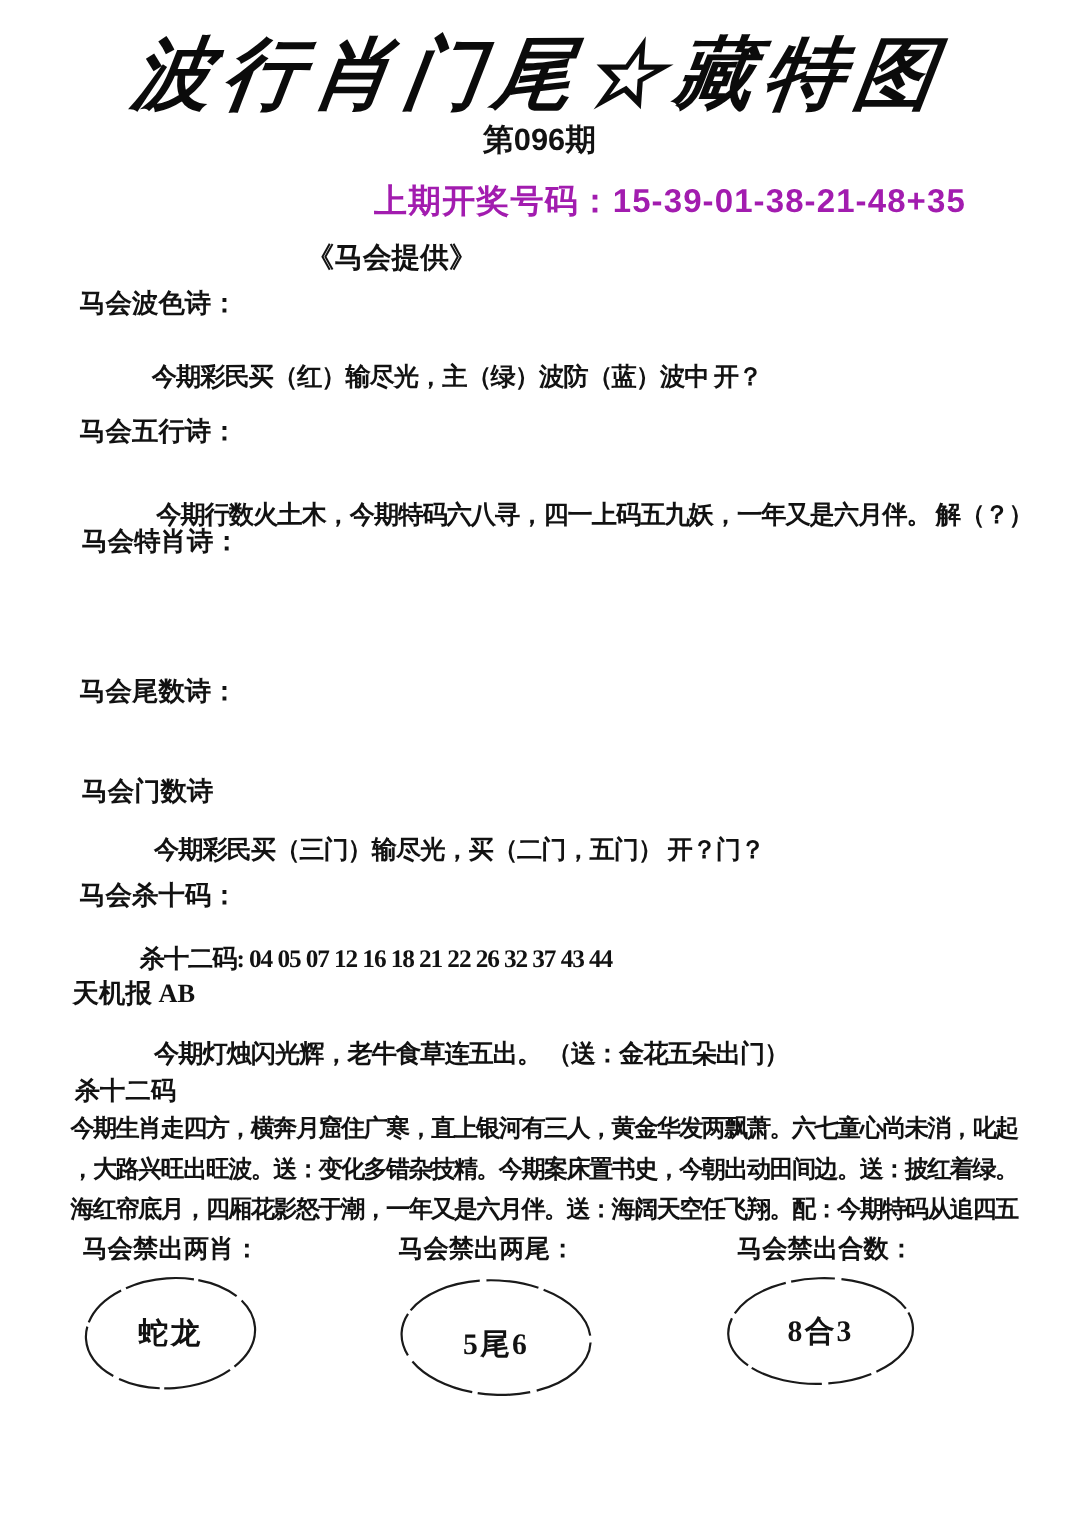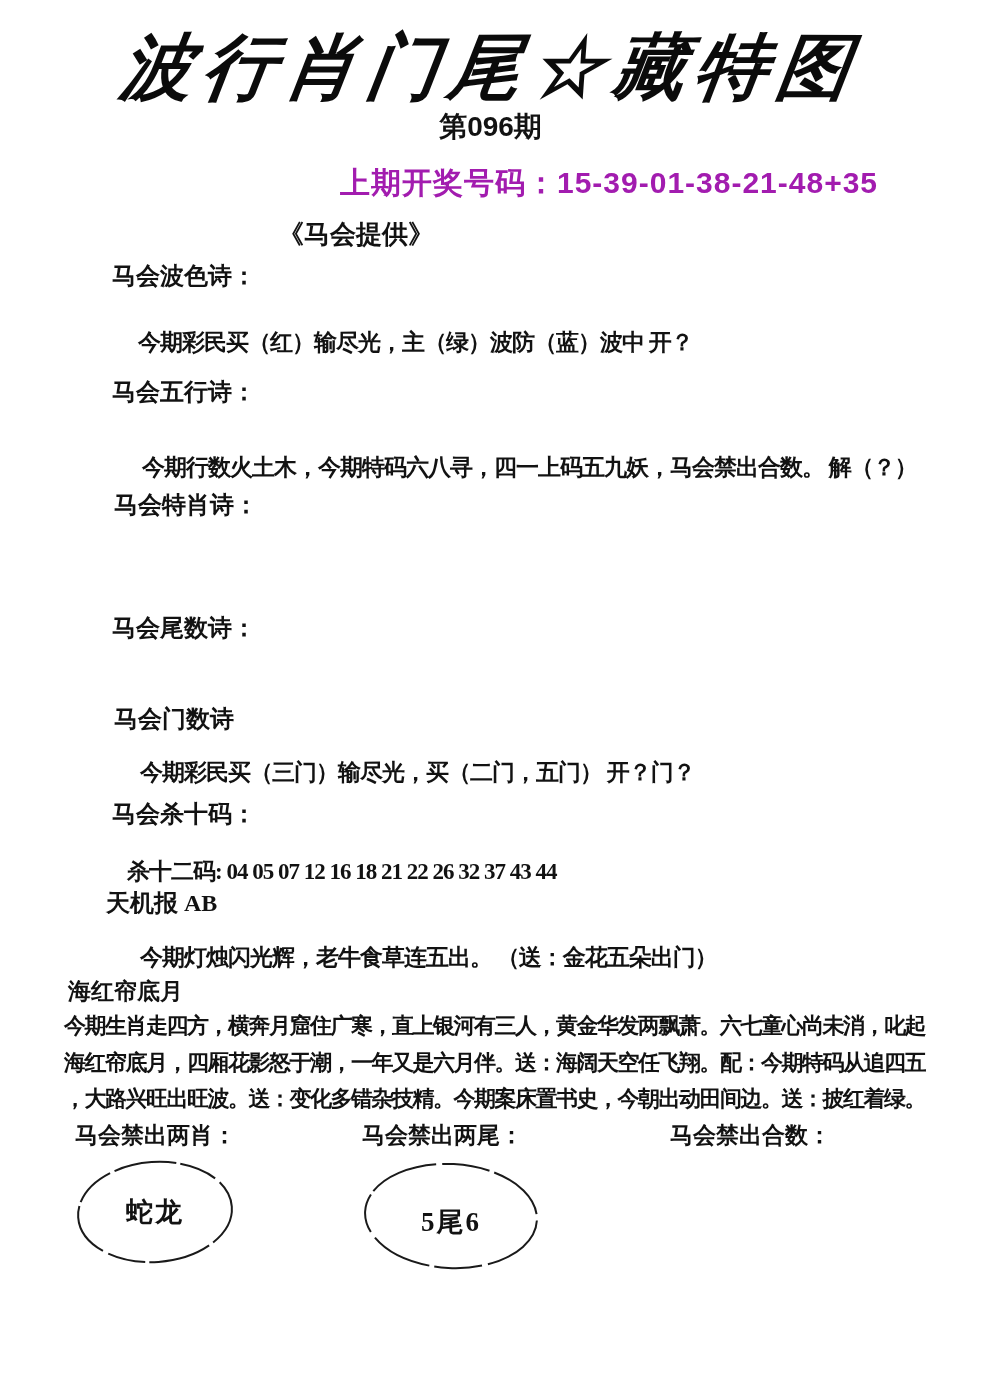--- a/index.html
+++ b/index.html
@@ -36,28 +36,28 @@
     font-size:30px;
     font-weight:bold;
     letter-spacing:1px;
     font-family:"Liberation Sans","DejaVu Sans",sans-serif;
   }
   .provider{
     top:217px;left:278px;
     font-size:26px;
     font-weight:bold;
   }
-  .h{font-size:24px;font-weight:bold;margin-left:40px;}
+  .h{font-size:24px;font-weight:bold;}
   .p{font-size:23px;font-weight:bold;letter-spacing:-1px;}
 
   .h0{top:260px;left:72px;}
   .p0{top:327px;left:138px;}
   .h1{top:376px;left:72px;}
   .p1{top:452px;left:142px;}
-  .h2{top:489px;left:74px;text-align:right;}
+  .h2{top:476px;left:74px;text-align:right;}
   .p2{top:575px;left:145px;}
   .h3{top:612px;left:72px;}
   .p3{top:667px;left:140px;}
   .h4{top:703px;left:74px;}
   .p4{top:757px;left:140px;}
   .h5{top:798px;left:72px;}
   .p5{top:856px;left:127px;}
   .h6{top:887px;left:66px;}
   .p6{top:942px;left:140px;}
 
@@ -93,54 +93,60 @@
 
   <div class="abs title">波行肖门尾☆藏特图</div>
   <div class="abs issue">第096期</div>
   <div class="abs lastdraw" style="color:#a21caf;">上期开奖号码：15-39-01-38-21-48+35</div>
   <div class="abs provider">《马会提供》</div>
 
   <div class="abs h h0">马会波色诗：</div>
   <div class="abs p p0">今期彩民买（红）输尽光，主（绿）波防（蓝）波中 开？</div>
 
   <div class="abs h h1">马会五行诗：</div>
-  <div class="abs p p1">今期行数火土木，今期特码六八寻，四一上码五九妖，马会禁出合数。 解（？）</div>
+  <div class="abs p p1">今期行数火土木，今期特码六八寻，四一上码五九妖，一年又是六月伴。 解（？）</div>
 
   <div class="abs h h2">马会特肖诗：</div>
 
   <div class="abs h h3">马会尾数诗：</div>
 
   <div class="abs h h4">马会门数诗</div>
   <div class="abs p p4">今期彩民买（三门）输尽光，买（二门，五门） 开？门？</div>
 
   <div class="abs h h5">马会杀十码：</div>
   <div class="abs p p5">杀十二码: 04 05 07 12 16 18 21 22 26 32 37 43 44</div>
 
   <div class="abs h h6">天机报 AB</div>
   <div class="abs p p6">今期灯烛闪光辉，老牛食草连五出。 （送：金花五朵出门）</div>
 
-  <div class="abs tipster-h">海红帘底月</div>
+  <div class="abs tipster-h">杀十二码</div>
   <div class="abs tipster-lines">
     <div class="tline">今期生肖走四方，横奔月窟住广寒，直上银河有三人，黄金华发两飘萧。六七童心尚未消，叱起</div>
+    <div class="tline">，大路兴旺出旺波。送：变化多错杂技精。今期案床置书史，今朝出动田间边。送：披红着绿。</div>
     <div class="tline">海红帘底月，四厢花影怒于潮，一年又是六月伴。送：海阔天空任飞翔。配：今期特码从追四五</div>
-    <div class="tline">，大路兴旺出旺波。送：变化多错杂技精。今期案床置书史，今朝出动田间边。送：披红着绿。</div>
   </div>
 
   <div class="abs foot-label fl0">马会禁出两肖：</div>
   <div class="abs foot-label fl1">马会禁出两尾：</div>
   <div class="abs foot-label fl2">马会禁出合数：</div>
 
   <div class="oval ov0">
     <svg width="164" height="108" viewBox="0 0 164 108">
       <ellipse cx="82" cy="54" rx="77" ry="50" fill="none" stroke="#1a1a1a" stroke-width="2" stroke-dasharray="42 5 63 4 38 6 55 4" transform="rotate(-4 82 54)"></ellipse>
     </svg>
     <div class="oval-text">蛇龙</div>
   </div>
 
   <div class="oval ov1">
     <svg width="182" height="116" viewBox="0 0 182 116">
       <ellipse cx="91" cy="56" rx="86" ry="52" fill="none" stroke="#1a1a1a" stroke-width="2" stroke-dasharray="70 6 48 5 62 7 40 4" transform="rotate(3 91 56)"></ellipse>
     </svg>
     <div class="oval-text">5尾6</div>
   </div>
 
+  <div class="oval ov2">
+    <svg width="176" height="104" viewBox="0 0 176 104">
+      <ellipse cx="88" cy="52" rx="84" ry="48" fill="none" stroke="#1a1a1a" stroke-width="2" stroke-dasharray="55 5 40 6 66 4 50 5" transform="rotate(-2 88 52)"></ellipse>
+    </svg>
+    <div class="oval-text">8合3</div>
+  </div>
 
 </div>
 
 </body></html>

